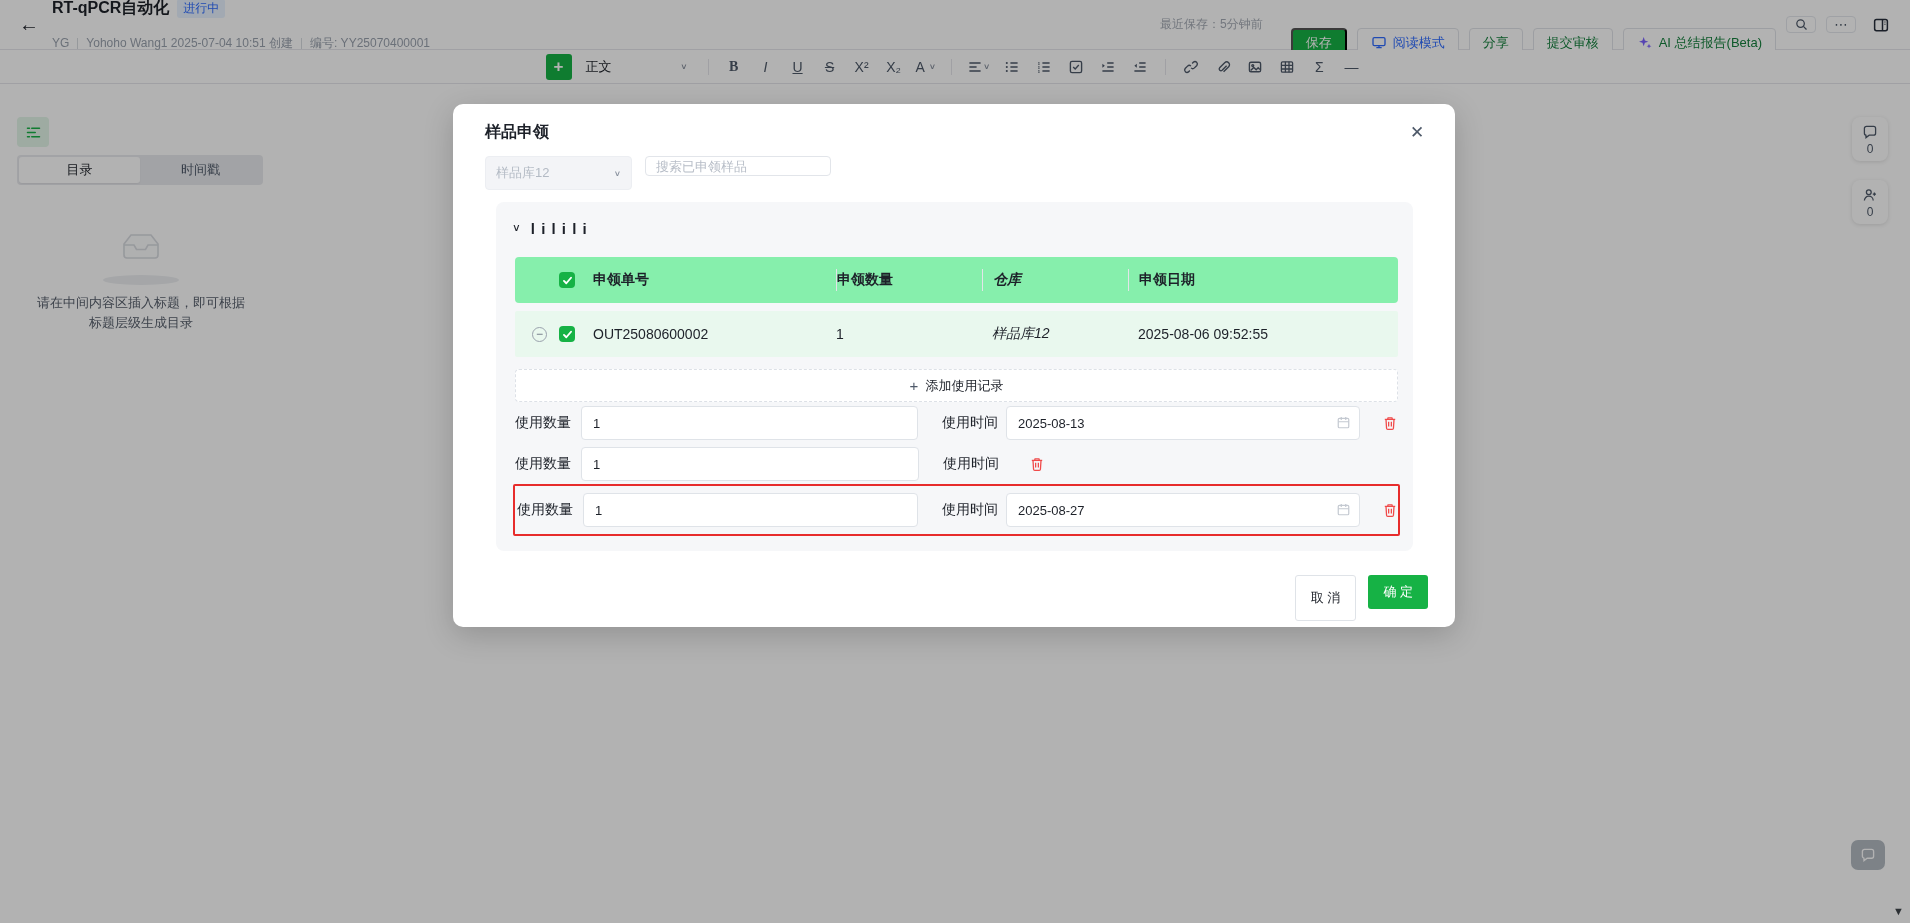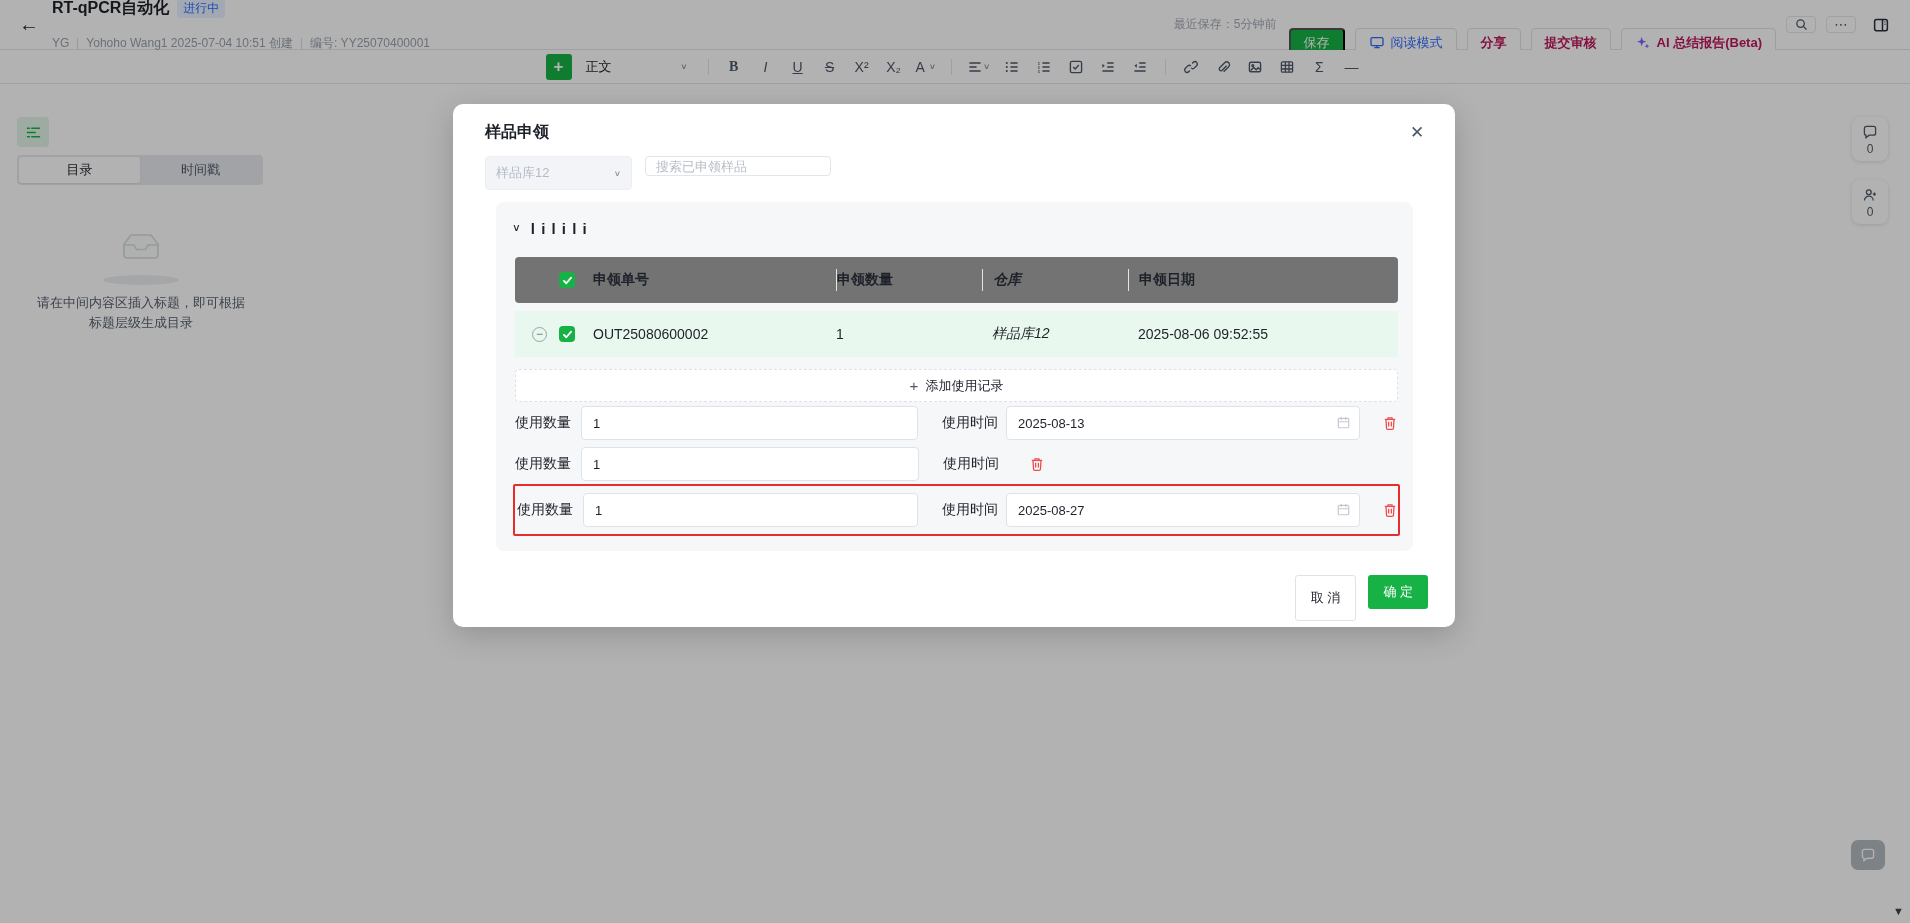--- a/index.html
+++ b/index.html
@@ -9,24 +9,24 @@
   
   .topbar { position:absolute; top:0; left:0; right:0; height:50px; background:#fff; border-bottom:1px solid #e5e6eb; display:flex; align-items:center; padding:0 14px; }
   .back { width:30px; height:30px; display:flex; align-items:center; justify-content:center; font-size:20px; color:#1d2129; cursor:pointer; }
   .title-block { margin-left:8px; }
   .title-row { display:flex; align-items:center; gap:8px; }
   .doc-title { font-size:16px; font-weight:bold; color:#1d2129; }
   .status-badge { font-size:12px; color:#2e6bff; background:#e8f3ff; border-radius:3px; padding:1px 6px; }
   .meta-row { display:flex; align-items:center; margin-top:16px; font-size:12px; color:#9aa2ae; gap:8px; }
   .meta-sep { width:1px; height:11px; background:#d7dbe0; }
   .topbar-right { margin-left:auto; display:flex; align-items:center; gap:10px; }
-  .autosave { font-size:12px; color:#a5abb5; margin-right:2px; }
+  .autosave { font-size:12px; color:#a5abb5; margin-right:18px; }
   .btn { height:30px; display:inline-flex; align-items:center; justify-content:center; gap:6px; padding:8px 13px; border-radius:4px; font-size:13px; cursor:pointer; white-space:nowrap;margin-top:36px; }
   .btn-green { background:#16b245; color:#fff; }
-  .btn-plain { background:#fff; border:1px solid #e0e3e8; color:#be185d;font-weight:bold; }
+  .btn-plain { background:#fff; border:1px solid #e0e3e8; color:#15803d; }
   .btn-read { background:#fff; border:1px solid #e0e3e8; color:#2e6bff; }
   .btn-icon { width:30px; padding:0; background:#fff; border:1px solid #e4e7ec; border-radius:4px; color:#4e5969; display:inline-flex; align-items:center; justify-content:center; cursor:pointer; }
   .panel-toggle { width:30px; height:30px; display:flex; align-items:center; justify-content:center; color:#272e3b; cursor:pointer; }
   .ai-star { color:#7b61ff; }
 
   
   .toolbar { position:absolute; top:50px; left:0; right:0; height:34px; background:#fff; border-bottom:1px solid #e5e6eb; display:flex; align-items:center; justify-content:center; gap:6px; color:#4e5969; }
   .tb { height:26px; min-width:26px; padding:0 3px; display:inline-flex; align-items:center; justify-content:center; border-radius:3px; font-size:14px; cursor:pointer; color:#4e5969; }
   .tb svg { display:block; }
   .tb-plus { width:26px; background:#16b245; color:#fff; font-size:17px; font-weight:bold; }
@@ -60,21 +60,21 @@
   .lib-select { width:147px; height:34px; background:#f3f4f7; border:1px solid #eceef2; border-radius:4px; display:flex; align-items:center; justify-content:space-between; padding:0 10px; font-size:13px; color:#b3bac4; cursor:not-allowed; }
   .search-box { width:186px; height:20px; border:1px solid #e2e5ea; border-radius:4px; padding:0 10px; font-size:13px; color:#1d2129; outline:none; }
   .search-box::placeholder { color:#b7bdc7; }
 
   .section { position:absolute; left:43px; top:98px; width:917px; height:349px; background:#f6f7f9; border-radius:8px; padding:13px 16px 0 16px; }
   .section-head { display:flex; align-items:center; gap:10px; height:26px; cursor:pointer; }
   .sec-chev { font-size:12px; color:#1d2129; transform:scaleY(.85); }
   .sec-name { font-size:15px; font-weight:bold; color:#1d2129; letter-spacing:1px; }
 
   .tbl { margin:16px 0 0 3px; width:883px; }
-  .tbl-head { display:flex; height:46px; background:#737373; border-radius:4px; align-items:center; font-size:14px; font-weight:bold; color:#1d2129; }
+  .tbl-head { display:flex; height:46px; background:#86efac; border-radius:4px; align-items:center; font-size:14px; font-weight:bold; color:#1d2129; }
   .tbl-row { display:flex; height:46px; background:#e9f8ee; border-radius:2px; align-items:center; font-size:14px; color:#1d2129; margin-top:8px; }
   .c0 { width:70px; display:flex; align-items:center; justify-content:flex-end; gap:12px; padding-right:10px; }
   .c0h { width:70px; display:flex; align-items:center; justify-content:flex-end; padding-right:10px; }
   .c1 { width:251px; padding-left:8px; }
   .c2 { width:146px; padding-left:0; }
   .c3 { width:146px; padding-left:10px;font-style:italic; }
   .c4 { flex:1; padding-left:10px; }
   .tbl-head .c2,.tbl-head .c3,.tbl-head .c4 { border-left:1px solid #e2e5e9; height:22px; display:flex; align-items:center; }
   .cbx { width:16px; height:16px; border-radius:4px; background:#16b245; display:inline-flex; align-items:center; justify-content:center; flex:0 0 auto; cursor:pointer; }
   .minus-btn { width:15px; height:15px; border-radius:50%; border:1px solid #9aa2ad; color:#6b7480; font-size:12px; line-height:12px; display:inline-flex; align-items:center; justify-content:center; cursor:pointer; background:#fff0; }

